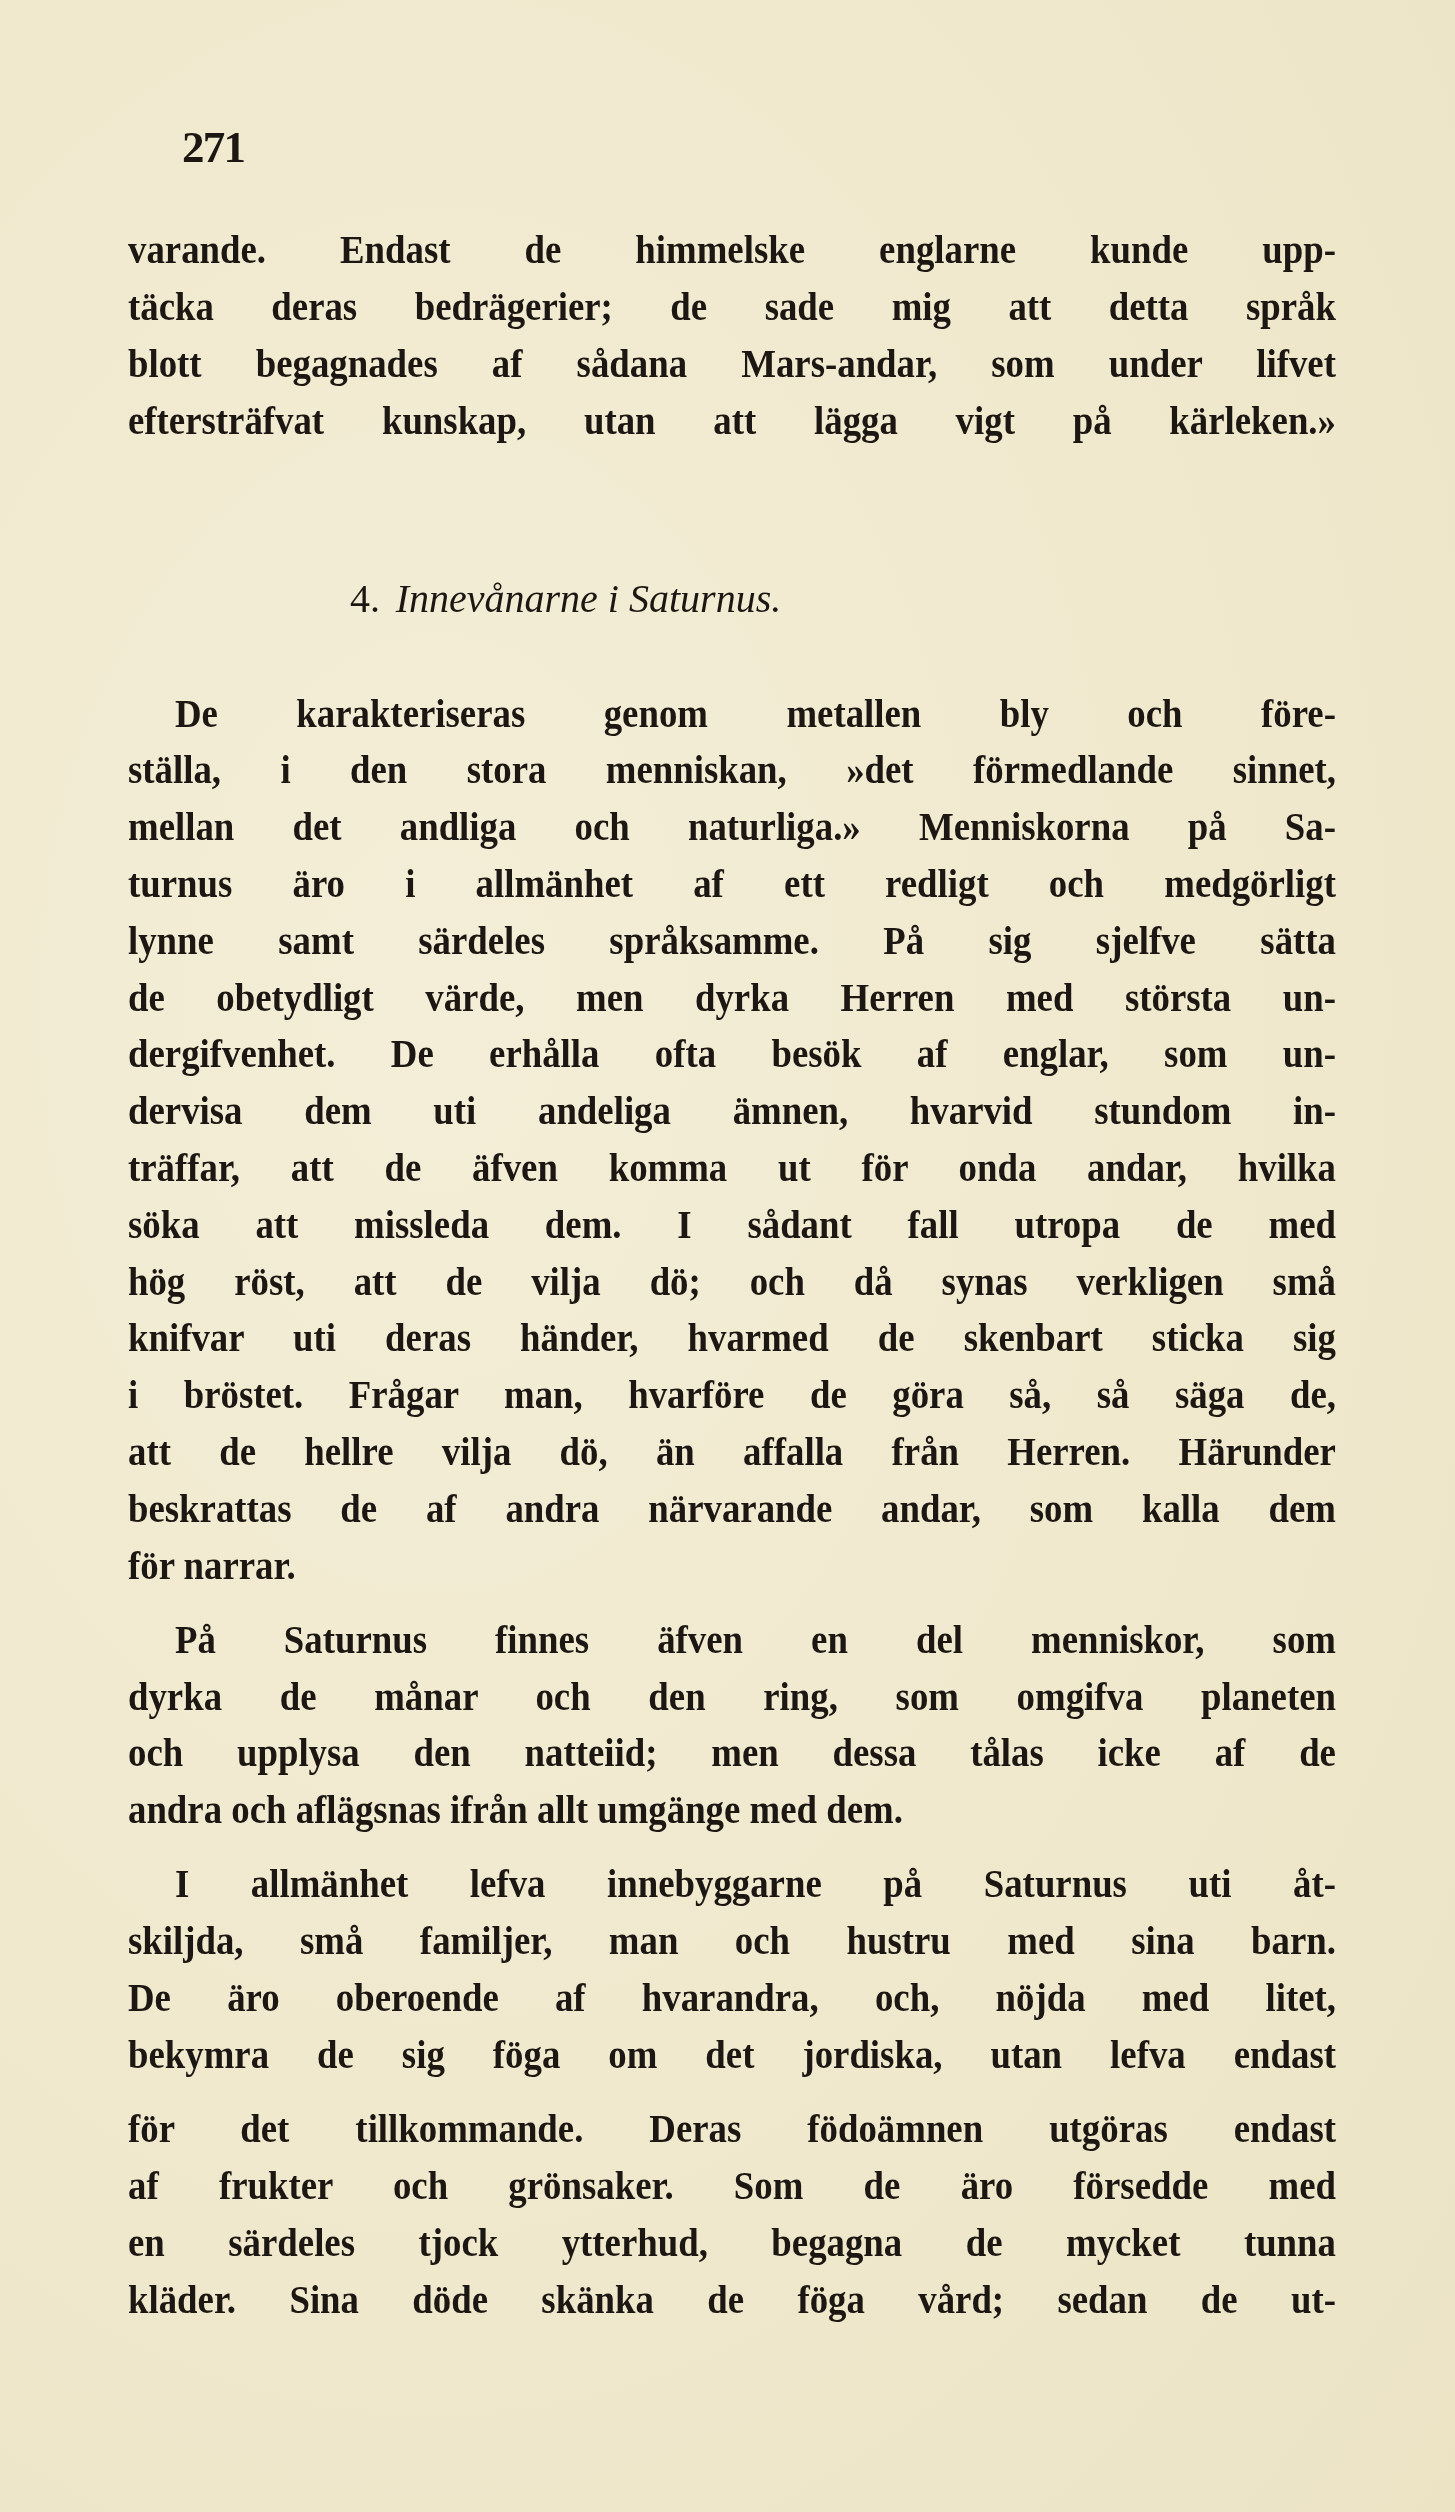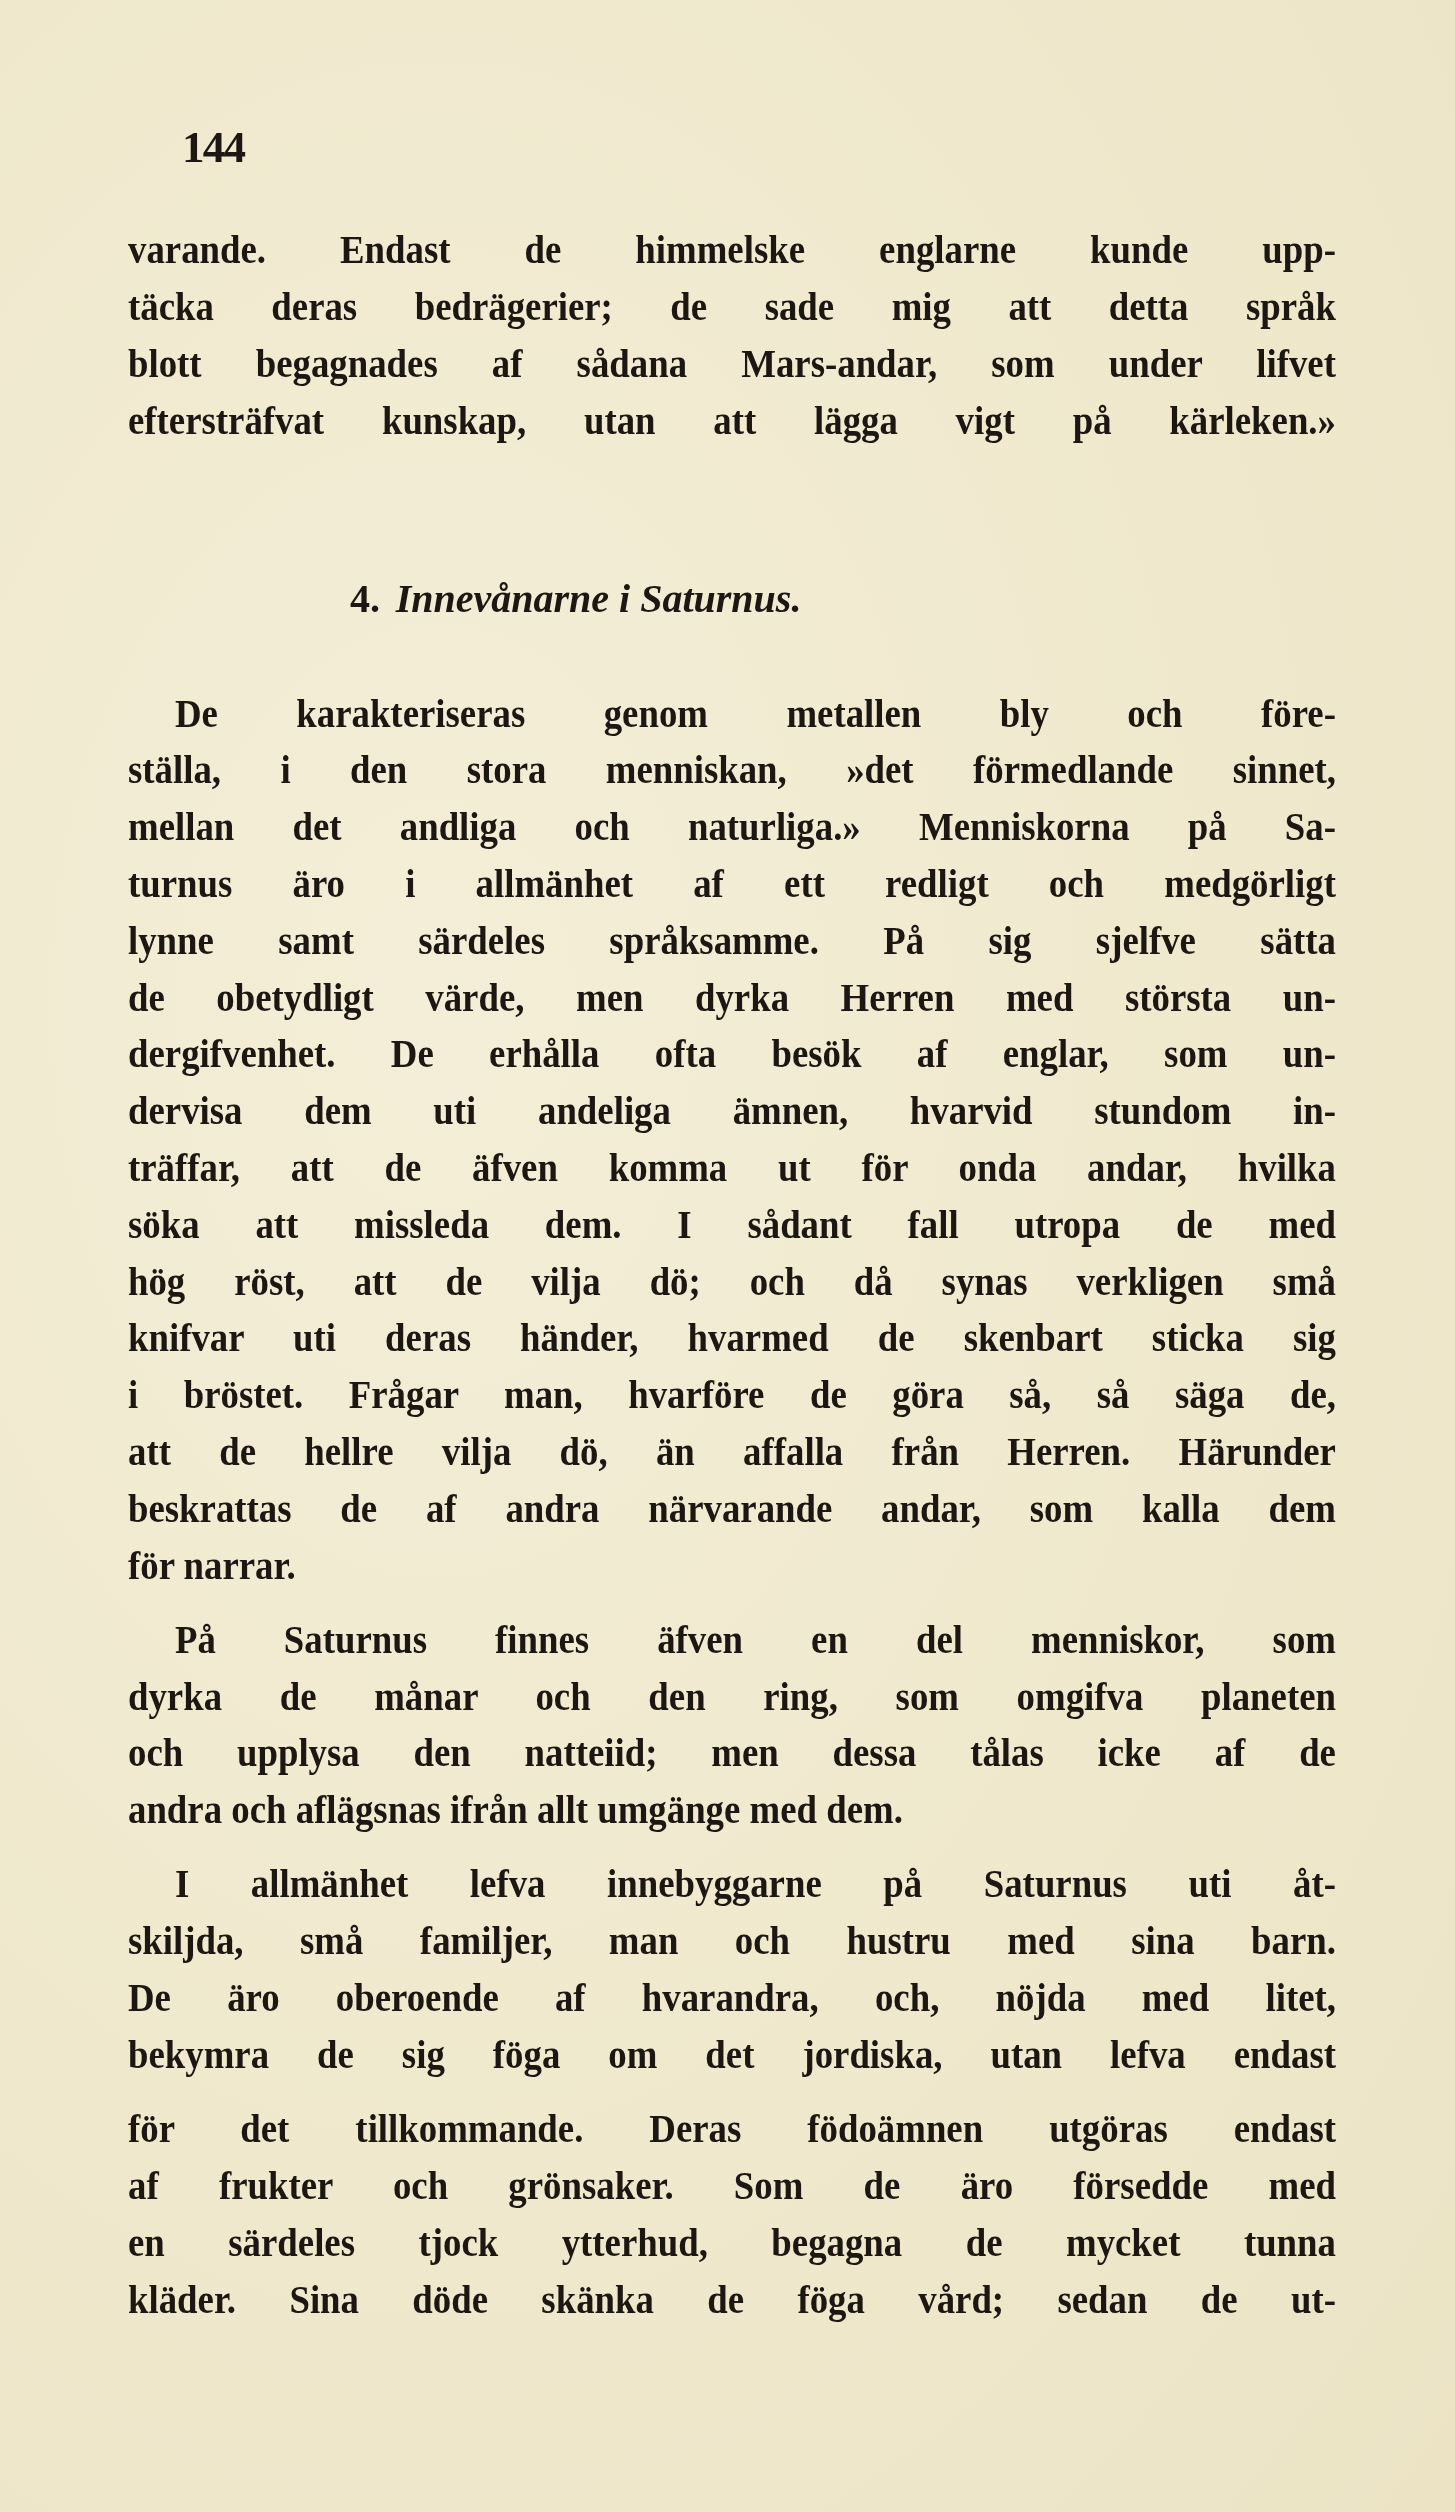--- a/index.html
+++ b/index.html
@@ -21,29 +21,29 @@
     white-space: nowrap;
     text-align: justify; text-align-last: justify;
     transform: scaleX(0.92); transform-origin: left center;
     width: 1313px;
     font-weight: bold;
   }
   .line.last { text-align-last: left; }
   .line.indent { padding-left: 51px; box-sizing: border-box; }
   .heading {
     position: absolute; left: 350px; top: 575px;
-    font-size: 40px; font-weight: bold; font-style: italic;
+    font-size: 40px; font-weight: normal; font-style: italic;
     white-space: nowrap;
   }
   .heading .num { font-style: normal; margin-right: 15.7px; }
 </style>
 </head>
 <body>
 
-<div class="page-number">144</div>
+<div class="page-number">271</div>
 
 <div>
   <div class="line" style="top:225px">varande. Endast de himmelske englarne kunde upp-</div>
   <div class="line" style="top:282px">täcka deras bedrägerier; de sade mig att detta språk</div>
   <div class="line" style="top:339px">blott begagnades af sådana Mars-andar, som under lifvet</div>
   <div class="line" style="top:396px">eftersträfvat kunskap, utan att lägga vigt på kärleken.»</div>
 </div>
 
 <div class="heading">
   <span class="num">4.</span><span>Innevånarne i Saturnus.</span>

